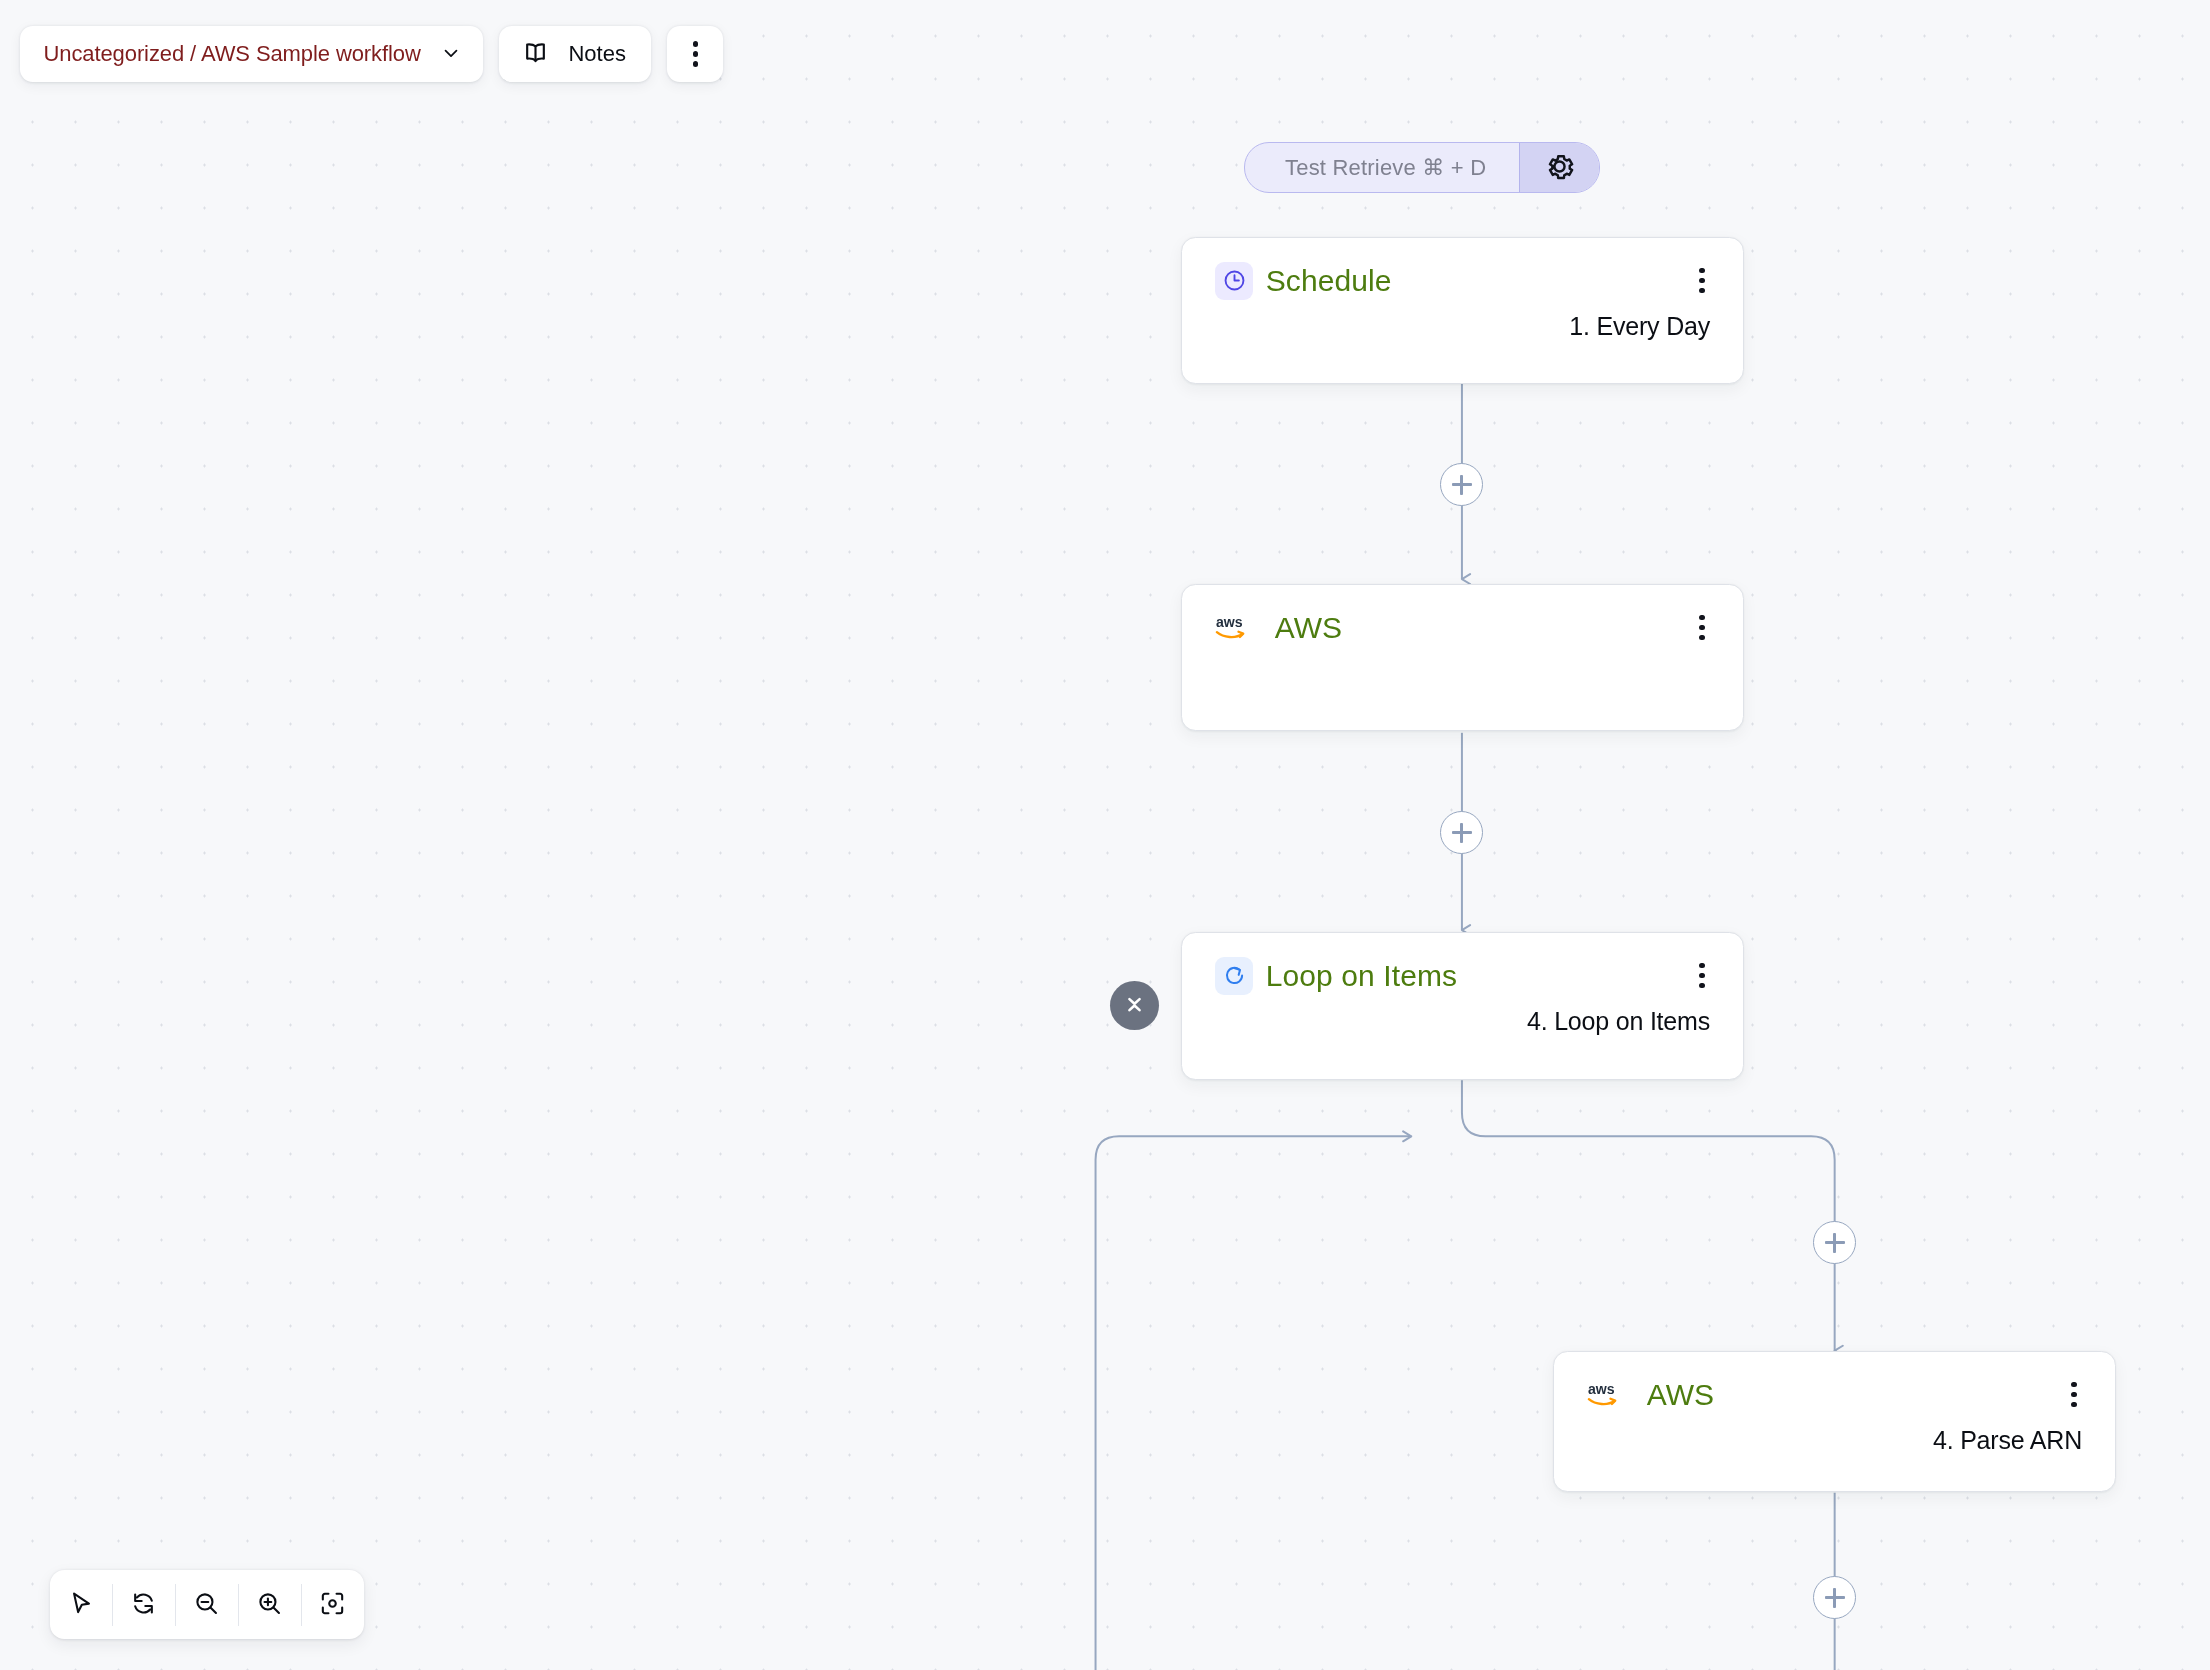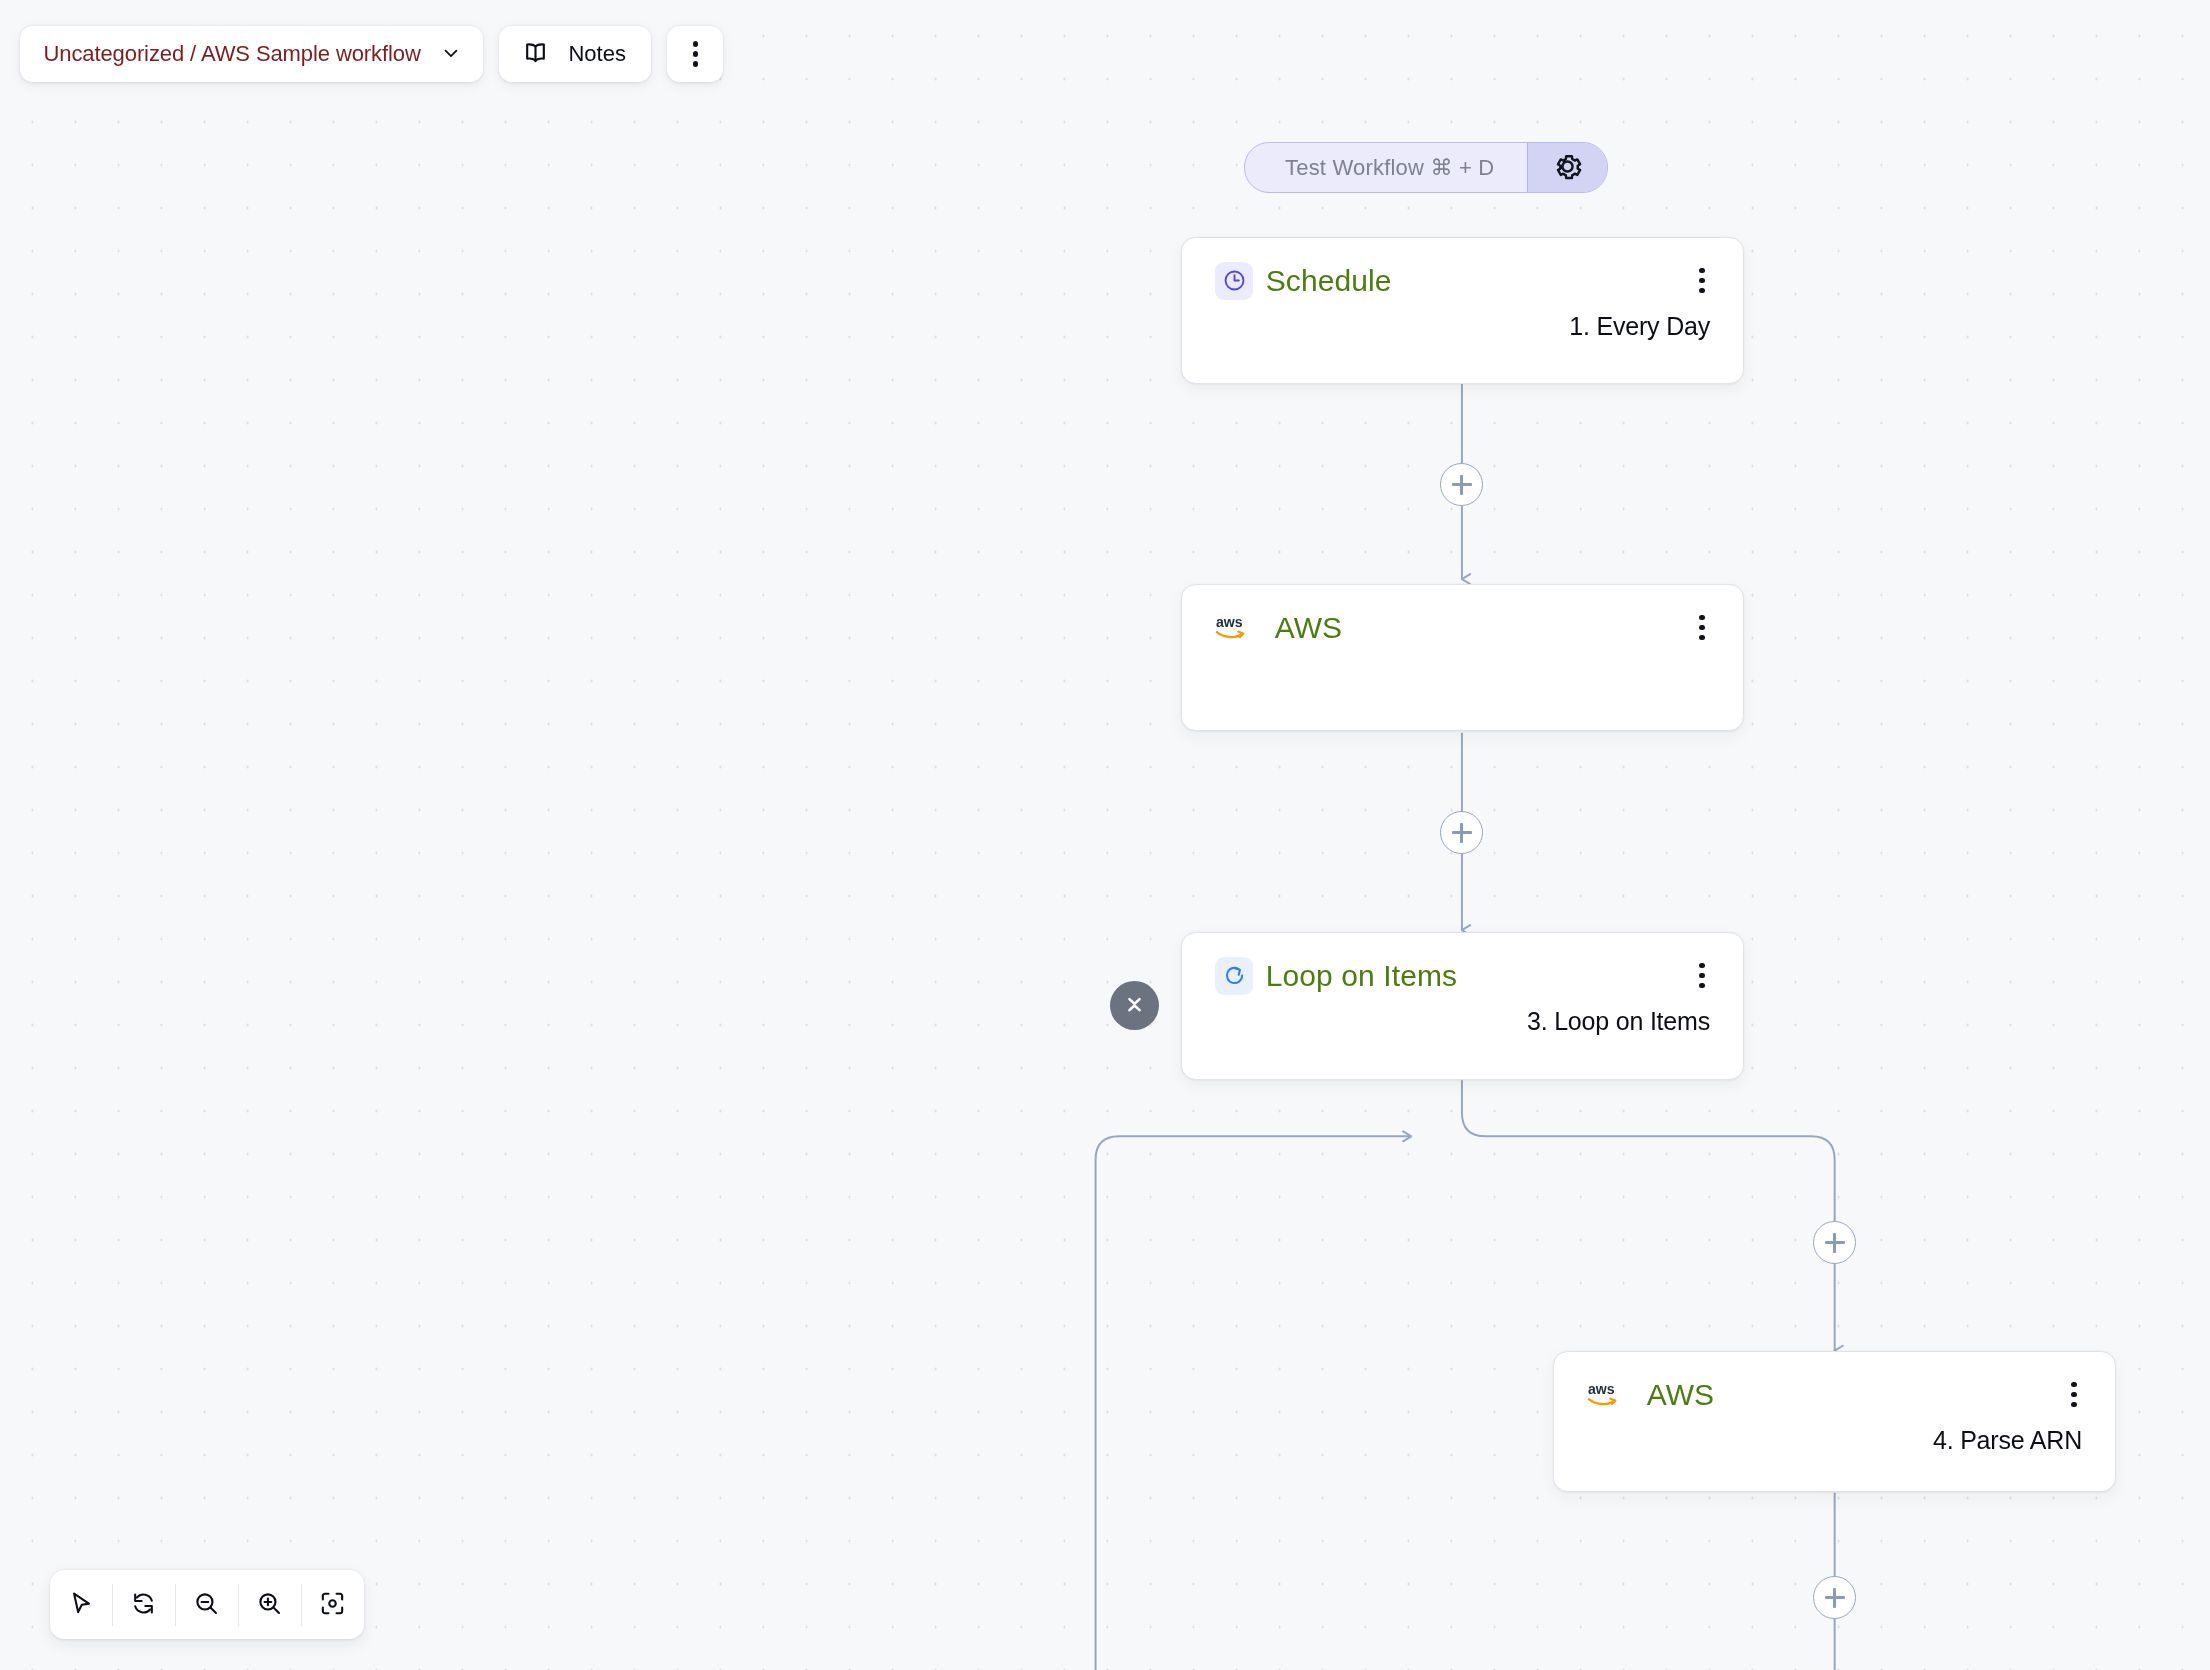--- a/index.html
+++ b/index.html
@@ -249,21 +249,21 @@
     <div class="pill kebab-pill">
       <span class="kebab-dots">
         <i></i>
           <i></i>
           <i></i>
       </span>
     </div>
   </div>
 
   <div class="test-wf">
-    <div class="test-wf-label">Test Workflow ⌘ + D</div>
+    <div class="test-wf-label">Test Retrieve ⌘ + D</div>
     <div class="test-wf-gear">
       <span>
         <svg width="31" height="31" viewBox="0 0 24 24">
           <path d="M12 8.1 A3.9 3.9 0 1 0 12 15.9 A3.9 3.9 0 1 0 12 8.1 Z
                    M19.9 13.6 l1.9 1.1 -2.2 3.8 -2 -0.9 a7.9 7.9 0 0 1 -1.9 1.1 l-0.3 2.2 h-4.4
                    l-0.3 -2.2 a7.9 7.9 0 0 1 -1.9 -1.1 l-2 0.9 -2.2 -3.8 1.9 -1.1
                    a8 8 0 0 1 0 -2.2 l-1.9 -1.1 2.2 -3.8 2 0.9 a7.9 7.9 0 0 1 1.9 -1.1
                    l0.3 -2.2 h4.4 l0.3 2.2 a7.9 7.9 0 0 1 1.9 1.1 l2 -0.9 2.2 3.8 -1.9 1.1
                    a8 8 0 0 1 0 2.2 Z" fill="none" stroke="#12141c" stroke-width="1.9" stroke-linejoin="round"></path>
         </svg>
@@ -321,21 +321,21 @@
       </span>
       <span class="node-type">Loop on Items</span>
       <span class="node-kebab">
         <span class="kebab-dots">
           <i></i>
             <i></i>
             <i></i>
         </span>
       </span>
     </div>
-    <div class="node-title">3. Loop on Items</div>
+    <div class="node-title">4. Loop on Items</div>
   </div>
 
   <div class="collapse-btn" style="left:1110px; top:981px;">
     <span>
       <svg width="27" height="27" viewBox="0 0 24 24">
         <path d="M7.5 7.2 L12 11.3 L16.5 7.2" fill="none" stroke="#ffffff" stroke-width="2.3" stroke-linecap="round" stroke-linejoin="round"></path>
         <path d="M7.5 17.0 L12 12.9 L16.5 17.0" fill="none" stroke="#ffffff" stroke-width="2.3" stroke-linecap="round" stroke-linejoin="round"></path>
       </svg>
     </span>
   </div>

